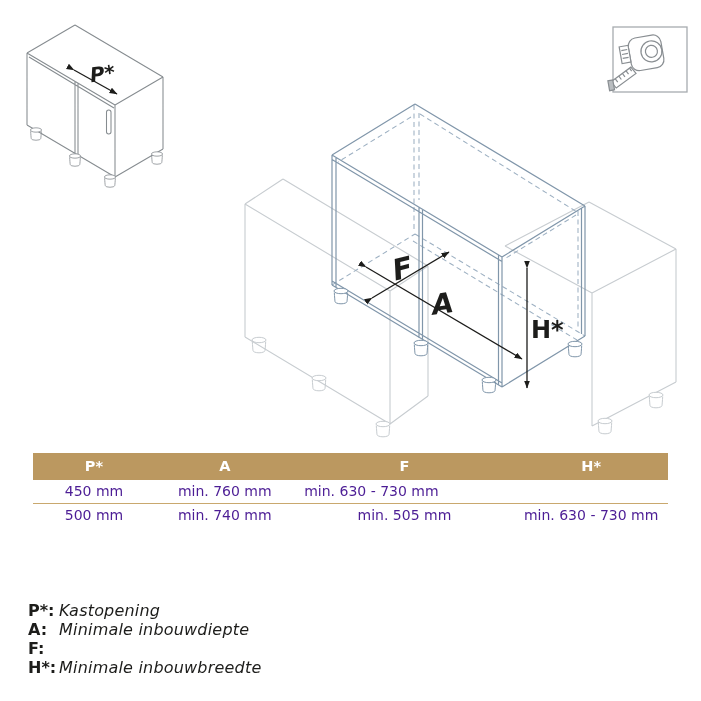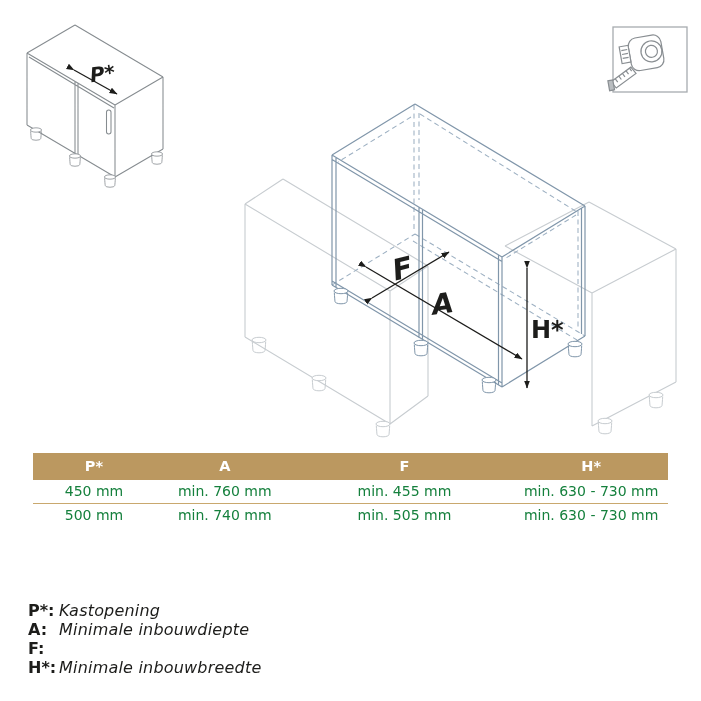--- a/index.html
+++ b/index.html
@@ -14,21 +14,21 @@
   .b2{stroke:#9db0c2;stroke-width:1.05;fill:none;stroke-dasharray:5 3.5;}
   .t1{stroke:#868c90;stroke-width:1.05;fill:none;}
   .blk{stroke:#1d1d1b;stroke-width:1.3;fill:none;}
   .dimtxt{fill:#1d1d1b;font-family:"DejaVu Sans", sans-serif;font-weight:bold;}
   .ital{font-style:italic;}
   
   #dims-table{position:absolute;left:33px;top:453px;width:635px;}
   .thead{display:flex;background:#bb9860;height:27px;}
   .thead .cell{color:#ffffff;font-weight:bold;font-size:14.5px;line-height:27px;text-align:center;}
   .trow{display:flex;height:23px;}
-  .trow .cell{font-size:14px;line-height:23px;text-align:center;color:#15803d;}
+  .trow .cell{font-size:14px;line-height:23px;text-align:center;color:#4c1d95;}
   .trow.first{border-bottom:1px solid #c9a86e;}
   .c0{width:19.2%;} .c1{width:22%;} .c2{width:34.6%;} .c3{width:24.2%;}
   
   #legend{position:absolute;left:28px;top:601px;font-size:16px;line-height:19px;}
   .leg-row{display:flex;}
   .leg-key{font-weight:bold;width:31px;flex:none;}
   .leg-label{font-weight:400;letter-spacing:0.2px;font-style:italic;}
 </style>
 </head>
 <body>
@@ -128,21 +128,20 @@
   <div id="dims-table">
     <div class="thead">
       <div class="cell c0">P*</div>
       <div class="cell c1">A</div>
       <div class="cell c2">F</div>
       <div class="cell c3">H*</div>
     </div>
     <div class="trow first">
       <div class="cell c0">450 mm</div>
       <div class="cell c1">min. 760 mm</div>
-      <div class="cell c2">min. 455 mm</div>
       <div class="cell c3">min. 630 - 730 mm</div>
     </div>
     <div class="trow">
       <div class="cell c0">500 mm</div>
       <div class="cell c1">min. 740 mm</div>
       <div class="cell c2">min. 505 mm</div>
       <div class="cell c3">min. 630 - 730 mm</div>
     </div>
   </div>
 

